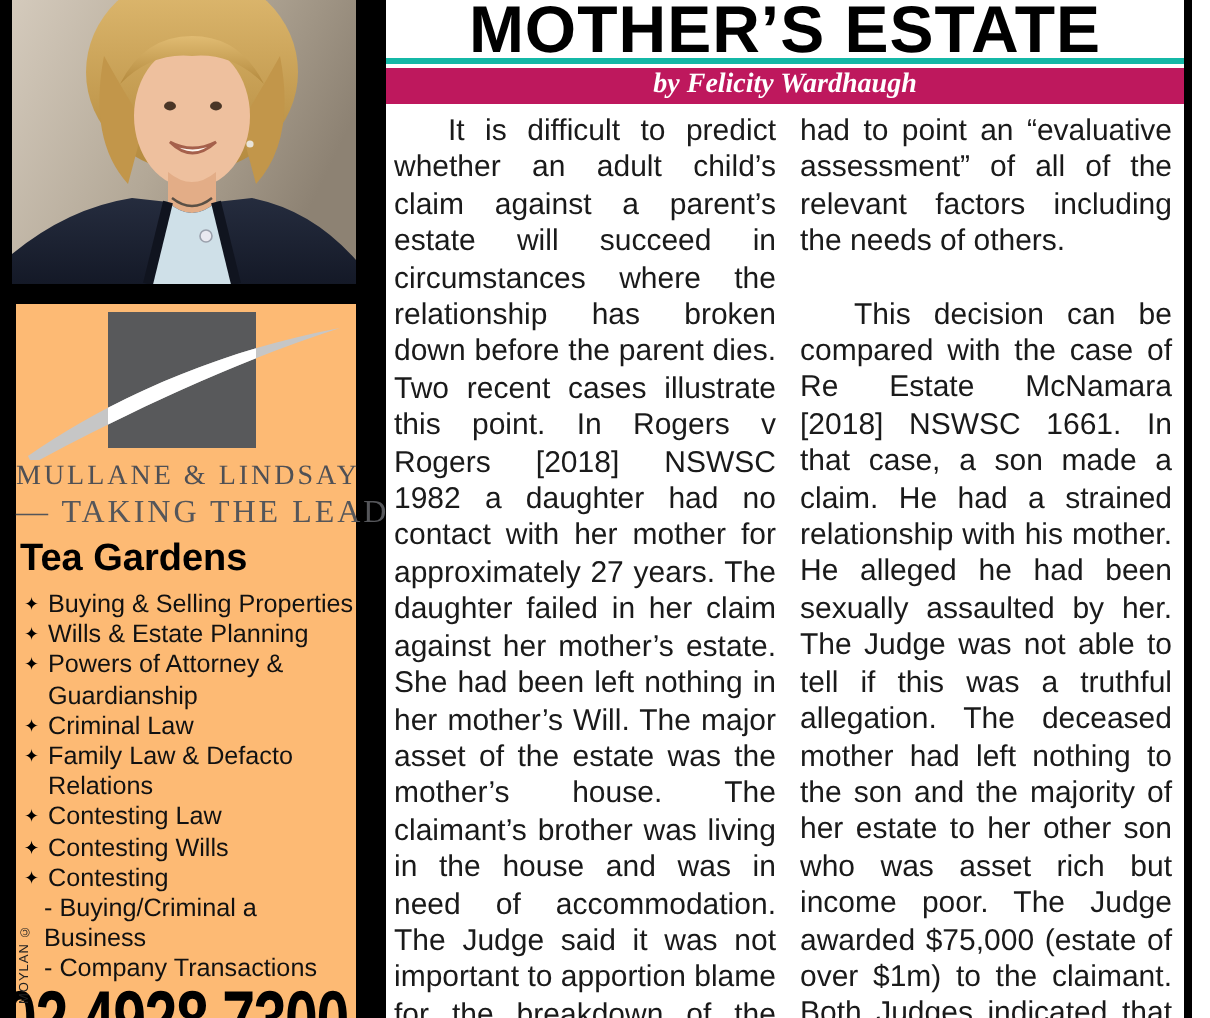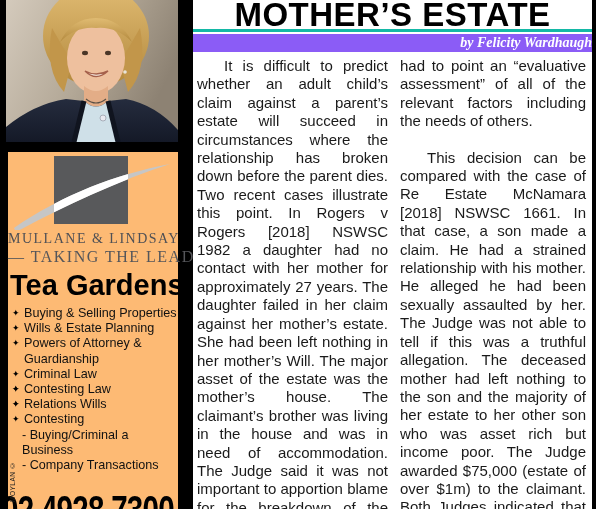--- a/index.html
+++ b/index.html
@@ -9,21 +9,21 @@
   
   .left-panel{position:absolute;left:0;top:0;width:193px;height:509px;background:#000;}
   .photo{position:absolute;left:6px;top:0;width:172px;height:142px;overflow:hidden;background:#b4a998;}
   .white-box{position:absolute;left:8px;top:152px;width:170px;height:357px;background:#fdba74;}
 
   .logo-svg{display:block;margin:0 auto;}
   .firm-name{text-align:center;font-family:"Liberation Serif","DejaVu Serif",serif;
              font-size:14px;letter-spacing:1.5px;color:#4f5055;margin-top:1px;white-space:nowrap;}
   .tagline{text-align:center;font-family:"Liberation Serif","DejaVu Serif",serif;
            font-size:16px;letter-spacing:1.5px;color:#55565a;margin-top:1px;white-space:nowrap;}
-  .location{text-align:left;font-size:29px;font-weight:700;color:#000;margin:3px 0 0 2px;
+  .location{text-align:left;font-size:19px;font-weight:700;color:#000;margin:3px 0 0 2px;
             letter-spacing:0;white-space:nowrap;}
 
   .services{list-style:none;margin:4px 0 0 0;padding:0 0 0 4px;}
   .services li{position:relative;padding-left:12px;font-size:12.6px;line-height:15.2px;
                color:#111;white-space:pre-line;}
   .services li .bullet{position:absolute;left:0;top:0;font-size:9px;line-height:15.2px;color:#000;}
   .sub-services{list-style:none;margin:0;padding:0 0 0 14px;}
   .sub-services li{font-size:12.6px;line-height:15.2px;color:#111;}
 
   .phone{position:absolute;left:2px;top:487px;width:180px;font-weight:700;color:#000;
@@ -31,22 +31,22 @@
          transform:scaleX(0.72);transform-origin:left top;}
 
   .credit{position:absolute;left:9px;top:450px;height:52px;writing-mode:vertical-rl;
           transform:rotate(180deg);font-size:6.5px;letter-spacing:0.5px;color:#222;}
 
   
   .headline-box{position:absolute;left:193px;top:0;width:399px;height:29px;background:#fff;
                 border-bottom:3px solid #14b8a6;overflow:hidden;}
   .headline{margin:-4px 0 0 0;text-align:center;font-size:33px;font-weight:800;
             letter-spacing:0.5px;color:#000;white-space:nowrap;}
-  .byline-bar{position:absolute;left:193px;top:34px;width:399px;height:18px;background:#8b5cf6;
-              display:flex;align-items:center;justify-content:flex-end;}
+  .byline-bar{position:absolute;left:193px;top:34px;width:399px;height:18px;background:#be185d;
+              display:flex;align-items:center;justify-content:center;}
   .byline{font-family:"Liberation Serif","DejaVu Serif",serif;font-style:italic;font-weight:700;
           font-size:14px;color:#fff;}
   .article-body{position:absolute;left:193px;top:52px;width:399px;height:457px;background:#fff;
                 display:flex;gap:12px;padding:5px 0 0 4px;box-sizing:border-box;overflow:hidden;}
   .colA{width:191px;}
   .colB{width:186px;}
   .article-body p{margin:0;font-size:15px;line-height:18.4px;text-align:justify;color:#1a1a1a;}
   .indent{text-indent:27px;}
   .para-gap{margin-top:18px !important;}
   .right-border{position:absolute;left:592px;top:0;width:4px;height:509px;background:#000;}
@@ -108,24 +108,24 @@
       </svg>
       <div class="firm-name">MULLANE &amp; LINDSAY</div>
       <div class="tagline">— TAKING THE LEAD —</div>
       <div class="location">Tea Gardens</div>
 
       <ul class="services">
         <li><span class="bullet">✦</span><span>Buying &amp; Selling Properties</span></li>
         <li><span class="bullet">✦</span><span>Wills &amp; Estate Planning</span></li>
         <li><span class="bullet">✦</span><span>Powers of Attorney &amp; Guardianship</span></li>
         <li><span class="bullet">✦</span><span>Criminal Law</span></li>
-        <li><span class="bullet">✦</span></li>
+        <li><span class="bullet">✦</span><span>Family Law &amp; Defacto Relations</span></li>
         <li><span class="bullet">✦</span><span>Contesting Law</span></li>
         <li><span class="bullet">✦</span></li>
-        <li><span class="bullet">✦</span><span>Relations Wills</span></li>
+        <li><span class="bullet">✦</span><span>Contesting Wills</span></li>
         <li><span class="bullet">✦</span><span>Contesting</span></li>
       </ul>
       <ul class="sub-services">
         <li>- Buying/Criminal a Business</li>
         <li>- Company Transactions</li>
 
       </ul>
     </div>
 
     <div class="phone">02 4928 7300</div>

